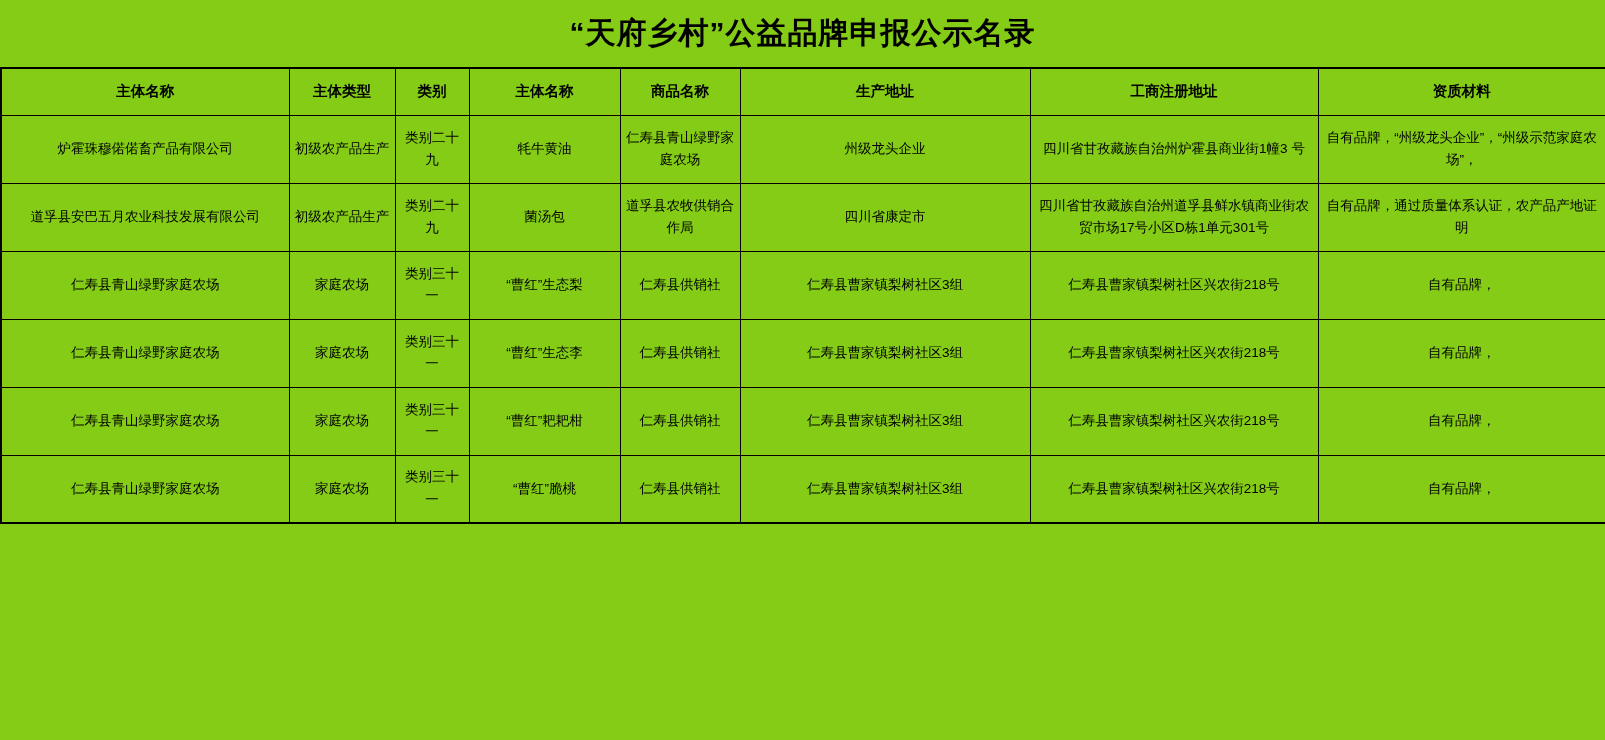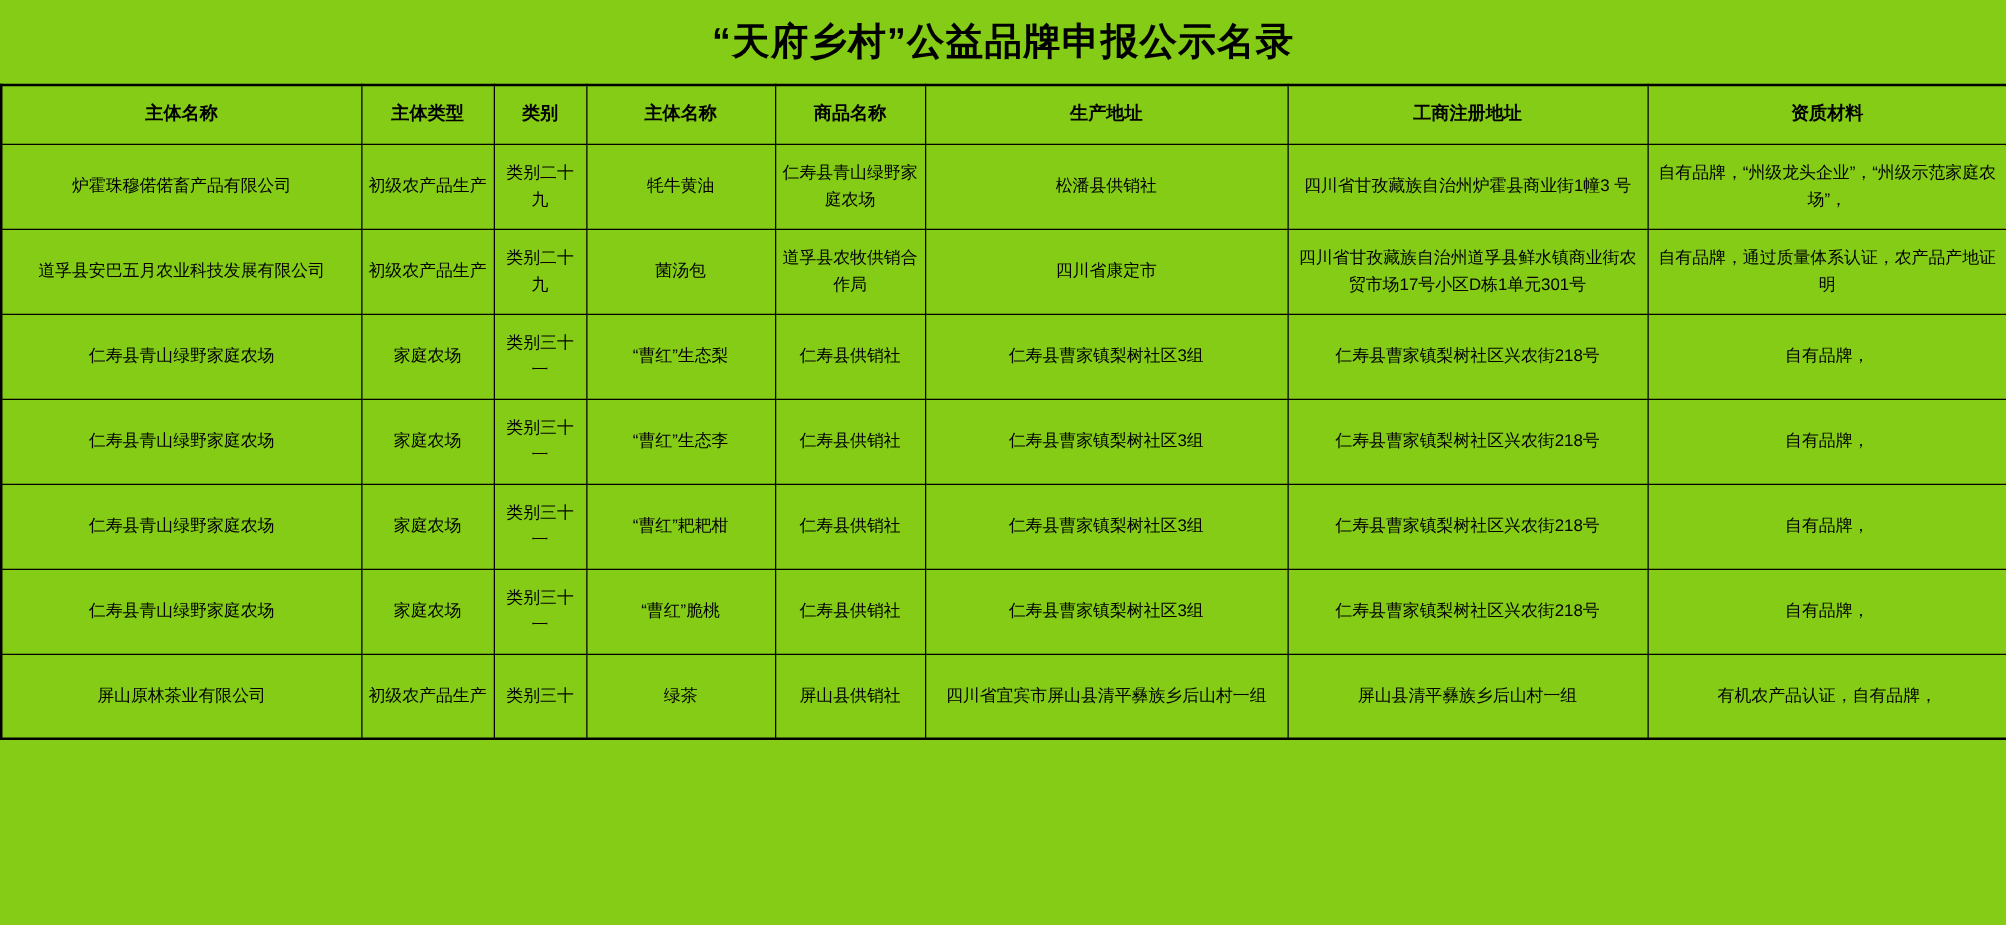--- a/index.html
+++ b/index.html
@@ -90,21 +90,21 @@
           <th>资质材料</th>
         </tr>
     </thead>
     <tbody>
         <tr>
           <td>炉霍珠穆偌偌畜产品有限公司</td>
           <td>初级农产品生产</td>
           <td>类别二十九</td>
           <td>牦牛黄油</td>
           <td>仁寿县青山绿野家庭农场</td>
-          <td>松潘县供销社</td>
+          <td>州级龙头企业</td>
           <td>四川省甘孜藏族自治州炉霍县商业街1幢3 号</td>
           <td>自有品牌，“州级龙头企业”，“州级示范家庭农场”，</td>
         </tr>
         <tr>
           <td>道孚县安巴五月农业科技发展有限公司</td>
           <td>初级农产品生产</td>
           <td>类别二十九</td>
           <td>菌汤包</td>
           <td>道孚县农牧供销合作局</td>
           <td>四川省康定市</td>
@@ -144,25 +144,15 @@
         <tr>
           <td>仁寿县青山绿野家庭农场</td>
           <td>家庭农场</td>
           <td>类别三十一</td>
           <td>“曹红”脆桃</td>
           <td>仁寿县供销社</td>
           <td>仁寿县曹家镇梨树社区3组</td>
           <td>仁寿县曹家镇梨树社区兴农街218号</td>
           <td>自有品牌，</td>
         </tr>
-        <tr>
-          <td>屏山原林茶业有限公司</td>
-          <td>初级农产品生产</td>
-          <td>类别三十</td>
-          <td>绿茶</td>
-          <td>屏山县供销社</td>
-          <td>四川省宜宾市屏山县清平彝族乡后山村一组</td>
-          <td>屏山县清平彝族乡后山村一组</td>
-          <td>有机农产品认证，自有品牌，</td>
-        </tr>
       </tbody>
   </table>
 </div>
 
 </body></html>

